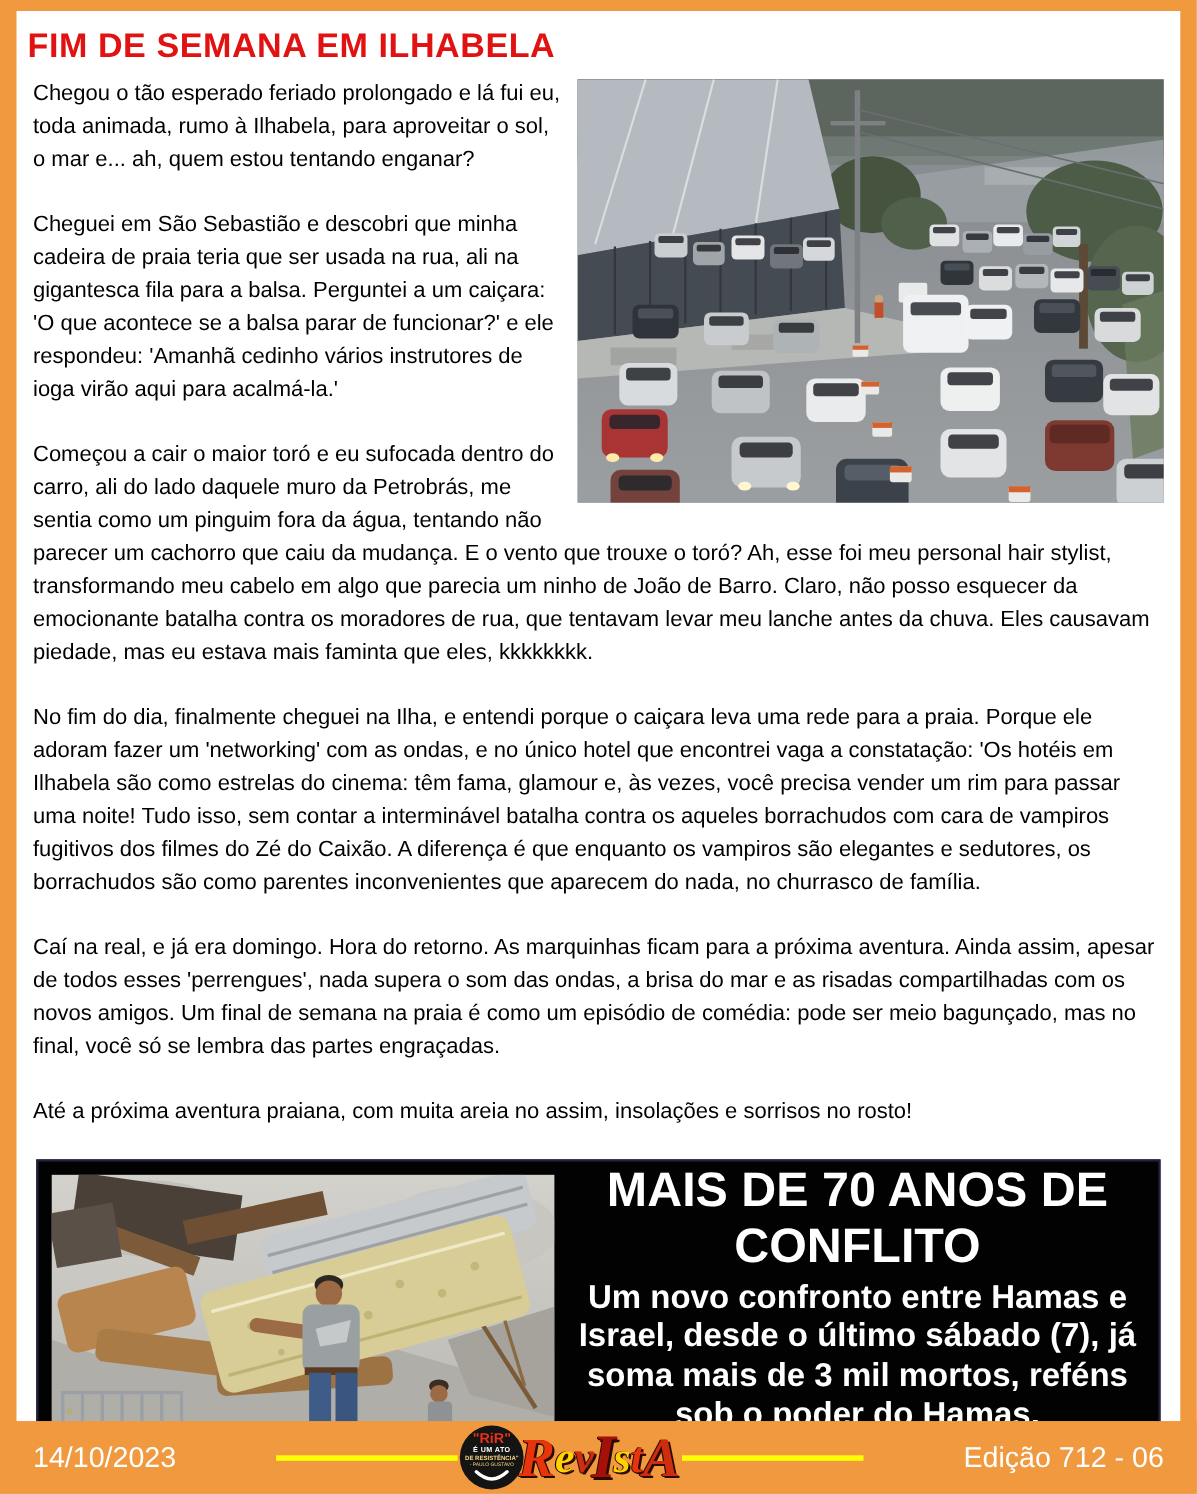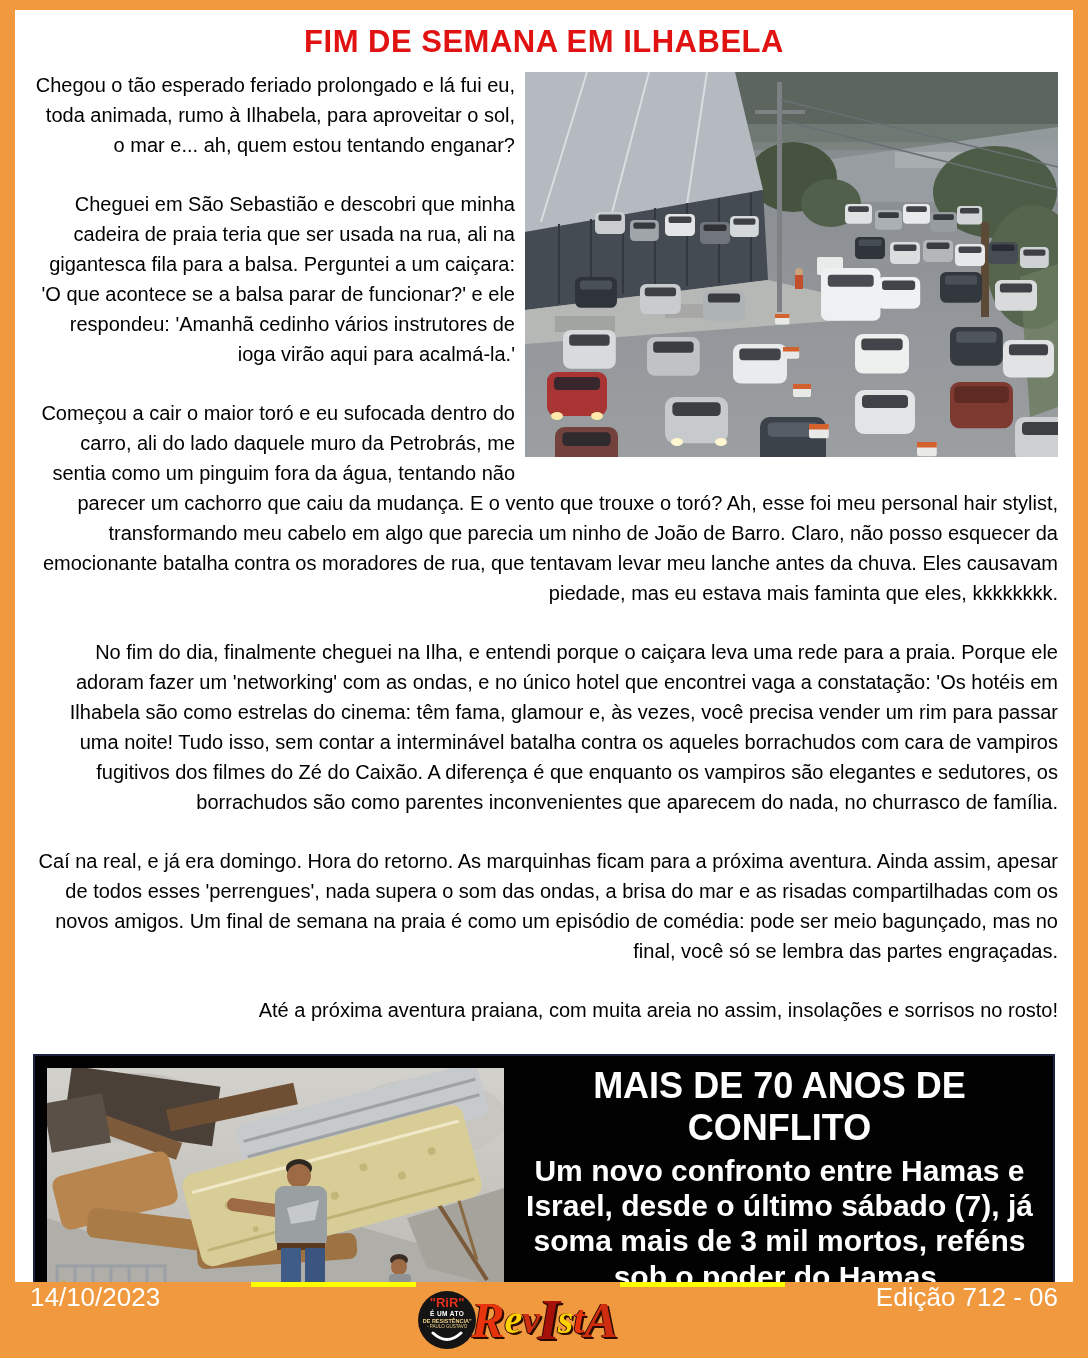--- a/index.html
+++ b/index.html
@@ -6,45 +6,45 @@
   body{
     width:1088px;height:1358px;position:relative;overflow:hidden;
     background:#F0993F;
     font-family:"Liberation Sans","DejaVu Sans",sans-serif;
   }
   .page{
     position:absolute;left:15px;right:15px;top:10px;bottom:66px;
     background:#ffffff;overflow:hidden;
   }
   .page-title{
-    margin:14px 10px 10px;text-align:center;
+    margin:14px 10px 10px;
     color:#E11212;font-size:31px;font-weight:bold;letter-spacing:0.5px;
   }
-  .article{padding:0 15px;color:#000;font-size:20px;line-height:30px;text-align:right;}
+  .article{padding:0 15px;color:#000;font-size:20px;line-height:30px;text-align:left;}
   .article p{margin:0 0 29px;}
   .traffic-figure{
     float:right;width:533px;height:385px;margin:2px 0 10px 10px;
     overflow:hidden;background:#8a8d90;
   }
   .traffic-figure svg,.rubble-figure svg{display:block;width:100%;height:100%;}
   .conflict-box{
     margin:6px 18px 0;height:322px;box-sizing:border-box;
     background:#020202;border:2px solid #1e2240;
     display:flex;align-items:stretch;padding:12px;gap:14px;
   }
   .rubble-figure{width:457px;flex:none;margin:0;background:#b9b7b2;overflow:hidden;}
   .conflict-text{
     flex:1;color:#fff;text-align:center;
     display:flex;flex-direction:column;justify-content:center;
   }
-  .conflict-title{margin:0 0 4px;font-size:36px;line-height:1.16;font-weight:bold;}
+  .conflict-title{margin:0 0 4px;font-size:44px;line-height:1.16;font-weight:bold;}
   .conflict-body{margin:0;font-size:30px;line-height:1.18;font-weight:bold;}
   .footer{
-    position:absolute;left:0;right:0;bottom:0;height:76px;
-    background:#F0993F;display:flex;padding:0 30px;box-sizing:border-box;
+    position:absolute;left:0;right:0;bottom:0;height:66px;
+    background:#F0993F;display:flex;align-items:center;padding:0 30px;box-sizing:border-box;
   }
   .f-spacer{flex:1;}
   .footer-date,.footer-edition{color:#ffffff;font-size:26px;white-space:nowrap;}
   .yline{width:165px;height:5px;background:#FFFF00;flex:none;}
   .logo{display:flex;align-items:center;margin:0 2px;position:relative;}
   .badge{
     width:58px;height:58px;border-radius:50%;background:#141414;flex:none;
     display:flex;flex-direction:column;align-items:center;justify-content:center;
     z-index:2;margin-right:-5px;line-height:1;
   }

